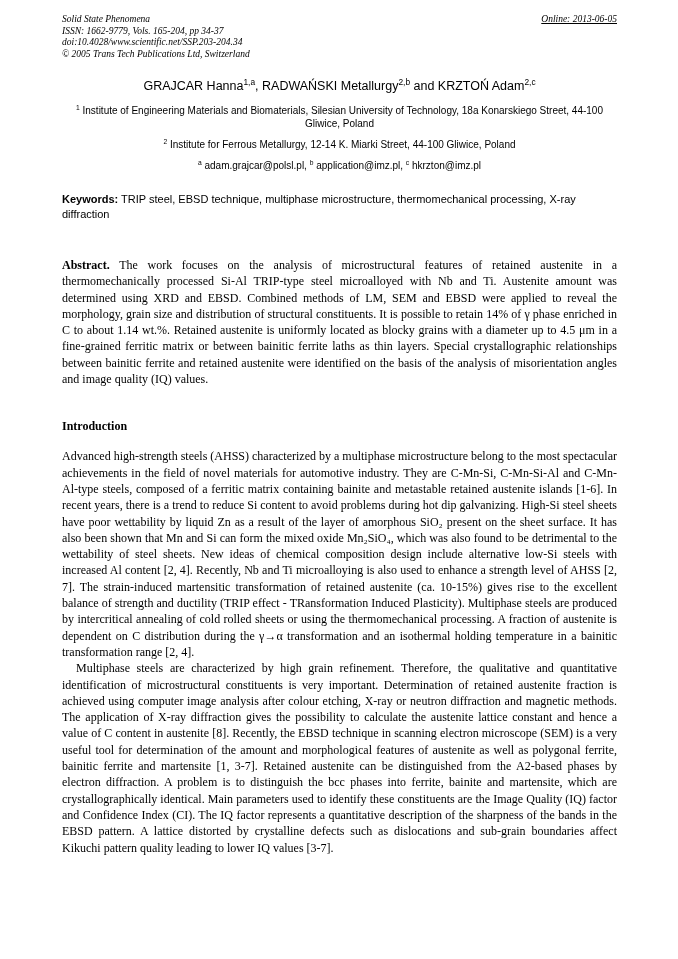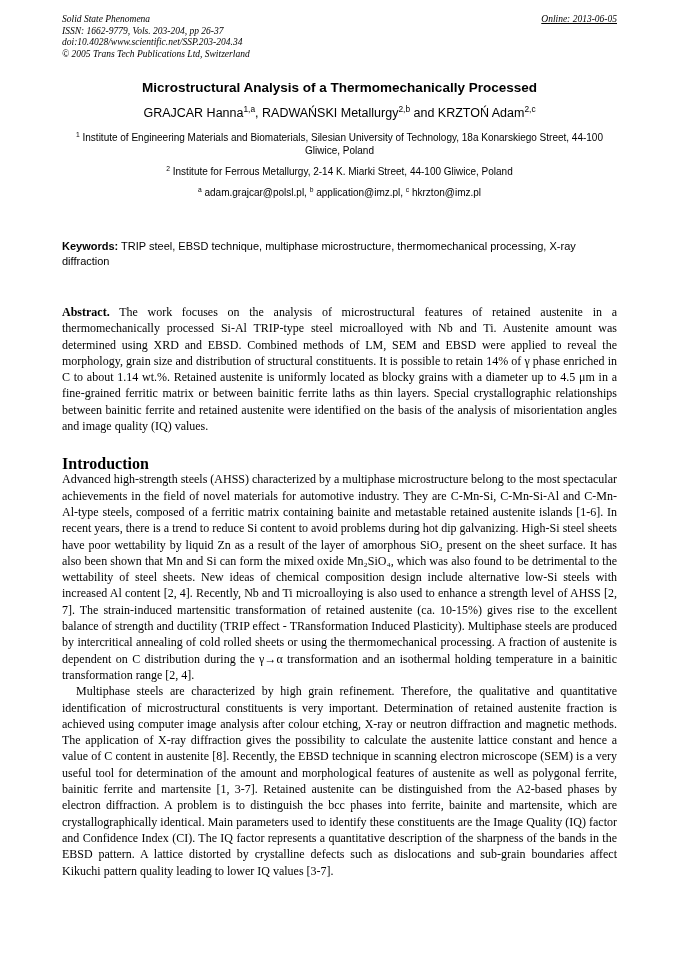--- a/index.html
+++ b/index.html
@@ -60,68 +60,67 @@
     font-size: 10px;
     line-height: 13px;
     text-align: center;
     margin-top: 8px;
   }
   .keywords {
     font-family: "Liberation Sans", sans-serif;
     font-size: 11px;
     line-height: 14.5px;
     text-align: left;
-    margin-top: 40px;
+    margin-top: 20px;
   }
   .abstract {
     font-size: 12px;
     line-height: 16.3px;
     text-align: justify;
     margin-top: 36px;
   }
   .section-heading {
     font-family: "Liberation Serif", serif;
     font-weight: bold;
-    font-size: 16px;
+    font-size: 12px;
     line-height: 15px;
-    margin-top: 22px;
+    margin-top: 32px;
   }
   .body-para {
     font-size: 12px;
     line-height: 16.3px;
     text-align: justify;
   }
-  .body-para.first { margin-top: 0; }
+  .body-para.first { margin-top: 14px; }
   .body-para.indented { text-indent: 14px; }
   b { font-weight: bold; }
 </style>
 </head>
 <body>
 
 <div class="page">
 
   <div class="pub-header">
     <div class="pub-left">
       <div>Solid State Phenomena</div>
-      <div>ISSN: 1662-9779, Vols. 203-204, pp 26-37</div>
+      <div>ISSN: 1662-9779, Vols. 165-204, pp 34-37</div>
       <div>doi:10.4028/www.scientific.net/SSP.203-204.34</div>
       <div>© 2005 Trans Tech Publications Ltd, Switzerland</div>
     </div>
     <div class="pub-right">Online: 2013-06-05</div>
   </div>
 
   <h1 class="title">
-      <span class="title-line">Microstructural Analysis of a Thermomechanically Processed</span>
     </h1>
 
   <div class="authors"><span><span>GRAJCAR Hanna</span><sup>1,a</sup></span><span><span>, RADWAŃSKI Metallurgy</span><sup>2,b</sup></span><span><span> and KRZTOŃ Adam</span><sup>2,c</sup></span></div>
 
   <div class="affil"><sup>1</sup><span> Institute of Engineering Materials and Biomaterials, Silesian University of Technology, 18a Konarskiego Street, 44-100 Gliwice, Poland</span></div>
 
-  <div class="affil"><sup>2</sup><span> Institute for Ferrous Metallurgy, 2-14 K. Miarki Street, 44-100 Gliwice, Poland</span></div>
+  <div class="affil"><sup>2</sup><span> Institute for Ferrous Metallurgy, 12-14 K. Miarki Street, 44-100 Gliwice, Poland</span></div>
 
   <div class="emails"><span><sup>a</sup><span> adam.grajcar@polsl.pl, </span></span><span><sup>b</sup><span> application@imz.pl, </span></span><span><sup>c</sup><span> hkrzton@imz.pl</span></span></div>
 
   <p class="keywords"><b>Keywords:</b><span> TRIP steel, EBSD technique, multiphase microstructure, thermomechanical processing, X-ray diffraction</span></p>
 
   <p class="abstract"><b>Abstract.</b><span> The work focuses on the analysis of microstructural features of retained austenite in a thermomechanically processed Si-Al TRIP-type steel microalloyed with Nb and Ti. Austenite amount was determined using XRD and EBSD. Combined methods of LM, SEM and EBSD were applied to reveal the morphology, grain size and distribution of structural constituents. It is possible to retain 14% of γ phase enriched in C to about 1.14 wt.%. Retained austenite is uniformly located as blocky grains with a diameter up to 4.5 μm in a fine-grained ferritic matrix or between bainitic ferrite laths as thin layers. Special crystallographic relationships between bainitic ferrite and retained austenite were identified on the basis of the analysis of misorientation angles and image quality (IQ) values.</span></p>
 
   <h2 class="section-heading">Introduction</h2>
 
   <p class="body-para first">Advanced high-strength steels (AHSS) characterized by a multiphase microstructure belong to the most spectacular achievements in the field of novel materials for automotive industry. They are C-Mn-Si, C-Mn-Si-Al and C-Mn-Al-type steels, composed of a ferritic matrix containing bainite and metastable retained austenite islands [1-6]. In recent years, there is a trend to reduce Si content to avoid problems during hot dip galvanizing. High-Si steel sheets have poor wettability by liquid Zn as a result of the layer of amorphous SiO₂ present on the sheet surface. It has also been shown that Mn and Si can form the mixed oxide Mn₂SiO₄, which was also found to be detrimental to the wettability of steel sheets. New ideas of chemical composition design include alternative low-Si steels with increased Al content [2, 4]. Recently, Nb and Ti microalloying is also used to enhance a strength level of AHSS [2, 7]. The strain-induced martensitic transformation of retained austenite (ca. 10-15%) gives rise to the excellent balance of strength and ductility (TRIP effect - TRansformation Induced Plasticity). Multiphase steels are produced by intercritical annealing of cold rolled sheets or using the thermomechanical processing. A fraction of austenite is dependent on C distribution during the γ→α transformation and an isothermal holding temperature in a bainitic transformation range [2, 4].</p>

